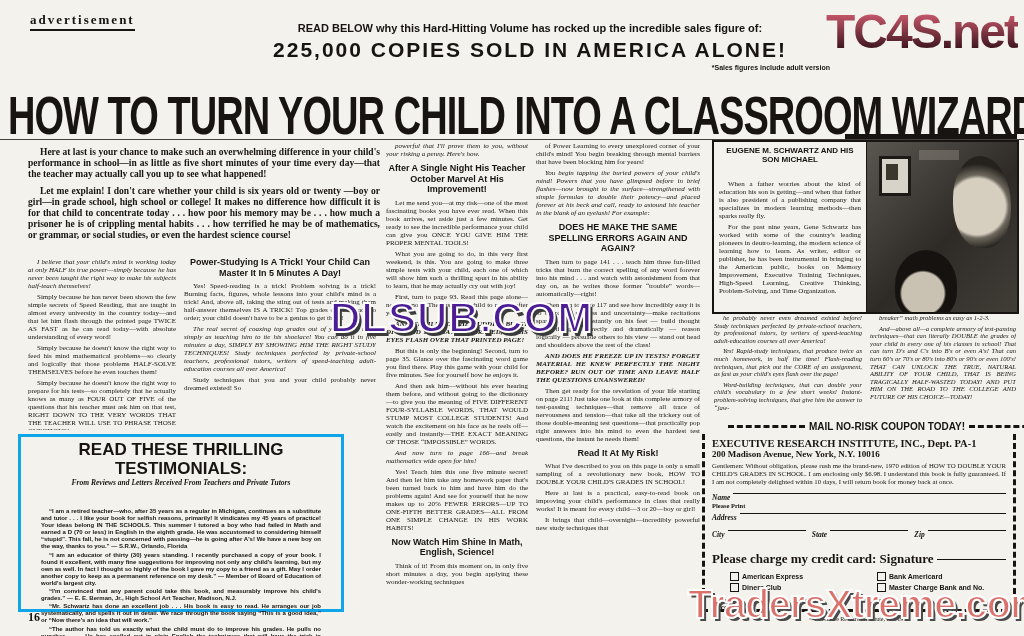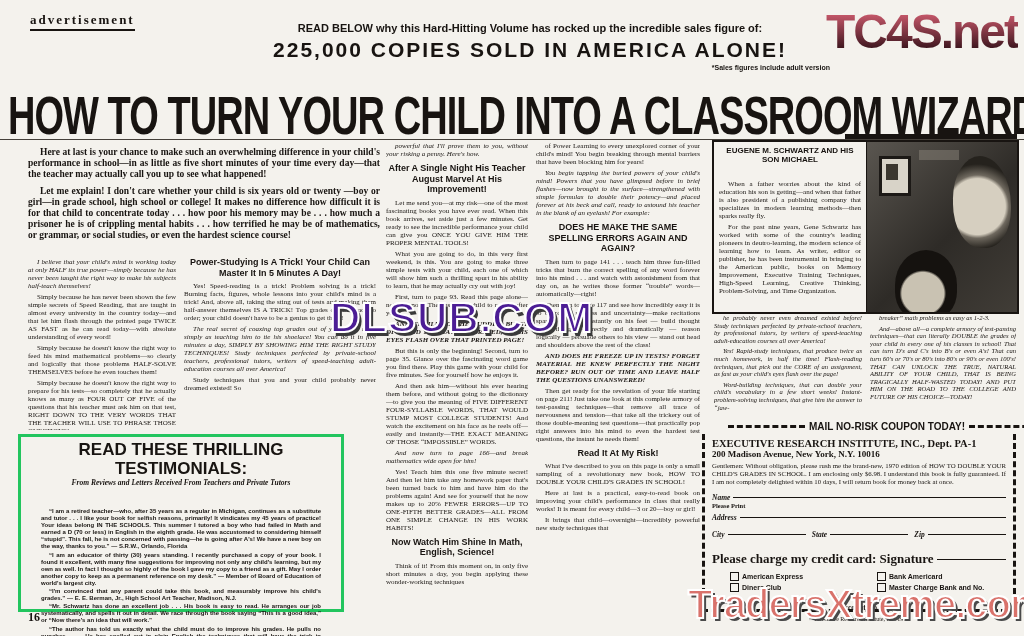--- a/index.html
+++ b/index.html
@@ -61,40 +61,40 @@
   .photo .frame{position:absolute;left:12px;top:14px;width:26px;height:34px;background:#d8d3c8;
                 border:3px solid #1c1916;}
   .photo .frame-in{position:absolute;left:19px;top:22px;width:12px;height:16px;background:#3b372f;}
   .photo .son-head{position:absolute;left:28px;bottom:-8px;width:62px;height:70px;border-radius:50% 50% 40% 40%;
                    background:radial-gradient(circle at 45% 62%,#c9c2b2 0 38%,#15120f 42%);}
   .photo .dad-head{position:absolute;right:6px;top:14px;width:58px;height:92px;
                    border-radius:46% 54% 42% 48%;
                    background:radial-gradient(circle at 42% 55%,#d6cfc0 0 46%,#6e685e 52%,#25221d 70%);}
   .photo .glint{position:absolute;left:52px;top:8px;width:40px;height:10px;background:#8a847a;opacity:.5;}
   
-  .testi{left:18px;top:434px;width:326px;height:178px;border:3px solid #22c55e;background:#f4f2ed;
+  .testi{left:18px;top:434px;width:326px;height:178px;border:3px solid #0ea5e9;background:#f4f2ed;
          box-sizing:border-box;padding:3px 20px;}
   .testi .t-title{font-family:"Liberation Sans",sans-serif;font-weight:bold;font-size:17px;
                   text-align:center;letter-spacing:0;line-height:19px;}
   .testi .t-sub{font-weight:bold;font-style:italic;font-size:7.5px;text-align:center;margin-bottom:21px;}
   .testi .col{position:static;width:100%;height:130px;font-family:"Liberation Sans",sans-serif;
               font-weight:bold;font-size:6px;line-height:7.1px;}
   .testi .col p.f{margin:0 0 1px 0;text-indent:8px;}
   .attr{font-weight:bold;font-style:normal;}
   
   .coupon-head{left:728px;top:421px;width:318px;display:flex;align-items:center;gap:4px;
                font-family:"Liberation Sans",sans-serif;font-weight:bold;font-size:10px;justify-content:flex-end;}
   .coupon-head .dash{flex:1;border-top:3px dashed #181411;height:0;}
   .coupon{left:702px;top:434px;width:314px;height:178px;border-left:3px dashed #181411;
           border-right:3px dashed #181411;border-bottom:3px dashed #181411;box-sizing:border-box;
           padding:4px 7px 2px 7px;font-size:7px;}
   .coupon .c-company{font-family:"Liberation Serif",serif;font-weight:bold;font-size:10.5px;line-height:11px;}
   .coupon .c-addr{font-weight:bold;font-size:9px;margin-bottom:3px;}
   .coupon .c-body{font-size:6.8px;line-height:7.8px;text-align:justify;margin-bottom:5px;}
-  .f-line{display:flex;align-items:center;margin-top:8px;}
+  .f-line{display:flex;align-items:flex-start;margin-top:8px;}
   .f-label{font-style:italic;font-size:7.5px;font-weight:bold;white-space:nowrap;}
   .f-rule{flex:1;border-bottom:1px solid #181411;height:0;margin-left:3px;}
   .f-note{font-size:6.5px;font-weight:bold;}
   .cards{display:flex;flex-wrap:wrap;margin-top:3px;font-family:"Liberation Sans",sans-serif;
          font-weight:bold;font-size:7px;}
   .cards .card{width:50%;display:flex;align-items:center;gap:3px;margin-top:2px;box-sizing:border-box;
                padding-left:18px;}
   .box{width:7px;height:7px;border:1.3px solid #181411;display:inline-block;flex:0 0 auto;}
   .c-copy{text-align:center;font-size:6px;margin-top:3px;}
   .sig-row{display:flex;align-items:center;margin-top:12px;font-size:13px;font-weight:bold;}
@@ -128,21 +128,21 @@
     <p class="f">Simply because he doesn't know the right way to prepare for his tests—so completely that he actually knows as many as FOUR OUT OF FIVE of the questions that his teacher must ask him on that test, RIGHT DOWN TO THE VERY WORDS THAT THE TEACHER WILL USE TO PHRASE THOSE QUESTIONS!</p>
   </div>
 <div class="abs col col-b">
     <p class="f c-h">Power-Studying Is A Trick! Your Child Can Master It In 5 Minutes A Day!</p>
     <p class="f">Yes! Speed-reading is a trick! Problem solving is a trick! Burning facts, figures, whole lessons into your child's mind is a trick! And, above all, taking the sting out of tests and making them half-answer themselves IS A TRICK! Top grades can be made to order; your child doesn't have to be a genius to get them!</p>
     <p class="f c-i">The real secret of coaxing top grades out of your child is as simply as teaching him to tie his shoelace! You can do it in five minutes a day, SIMPLY BY SHOWING HIM THE RIGHT STUDY TECHNIQUES! Study techniques perfected by private-school teachers, professional tutors, writers of speed-teaching adult-education courses all over America!</p>
     <p class="f">Study techniques that you and your child probably never dreamed existed! So</p>
   </div>
 <div class="abs col col-c">
     <p class="f c-i">powerful that I'll prove them to you, without your risking a penny. Here's how.</p>
-    <p class="f c-h">After A Single Night His Teacher August Marvel At His Improvement!</p>
+    <p class="f c-h">After A Single Night His Teacher October Marvel At His Improvement!</p>
     <p class="f">Let me send you—at my risk—one of the most fascinating books you have ever read. When this book arrives, set aside just a few minutes. Get ready to see the incredible performance your child can give you ONCE YOU GIVE HIM THE PROPER MENTAL TOOLS!</p>
     <p class="f">What you are going to do, in this very first weekend, is this. You are going to make three simple tests with your child, each one of which will show him such a thrilling spurt in his ability to learn, that he may actually cry out with joy!</p>
     <p class="f">First, turn to page 93. Read this page alone—nothing more. Then ask your child to read it after you.</p>
     <p class="f c-caps">AND THRILL TO THE SUDDEN BURST OF SPEED YOU HAVE LIBERATED, AS HIS EYES FLASH OVER THAT PRINTED PAGE!</p>
     <p class="f">But this is only the beginning! Second, turn to page 35. Glance over the fascinating word game you find there. Play this game with your child for five minutes. See for yourself how he enjoys it.</p>
     <p class="f">And then ask him—without his ever hearing them before, and without going to the dictionary—to give you the meaning of FIVE DIFFERENT FOUR-SYLLABLE WORDS, THAT WOULD STUMP MOST COLLEGE STUDENTS! And watch the excitement on his face as he reels off—easily and instantly—THE EXACT MEANING OF THOSE “IMPOSSIBLE” WORDS.</p>
     <p class="f c-i">And now turn to page 166—and break mathematics wide open for him!</p>
     <p class="f">Yes! Teach him this one five minute secret! And then let him take any homework paper that's been turned back to him and have him do the problems again! And see for yourself that he now makes up to 20% FEWER ERRORS—UP TO ONE-FIFTH BETTER GRADES—ALL FROM ONE SIMPLE CHANGE IN HIS WORK HABITS!</p>
     <p class="f c-h">Now Watch Him Shine In Math, English, Science!</p>
     <p class="f">Think of it! From this moment on, in only five short minutes a day, you begin applying these wonder-working techniques</p>

